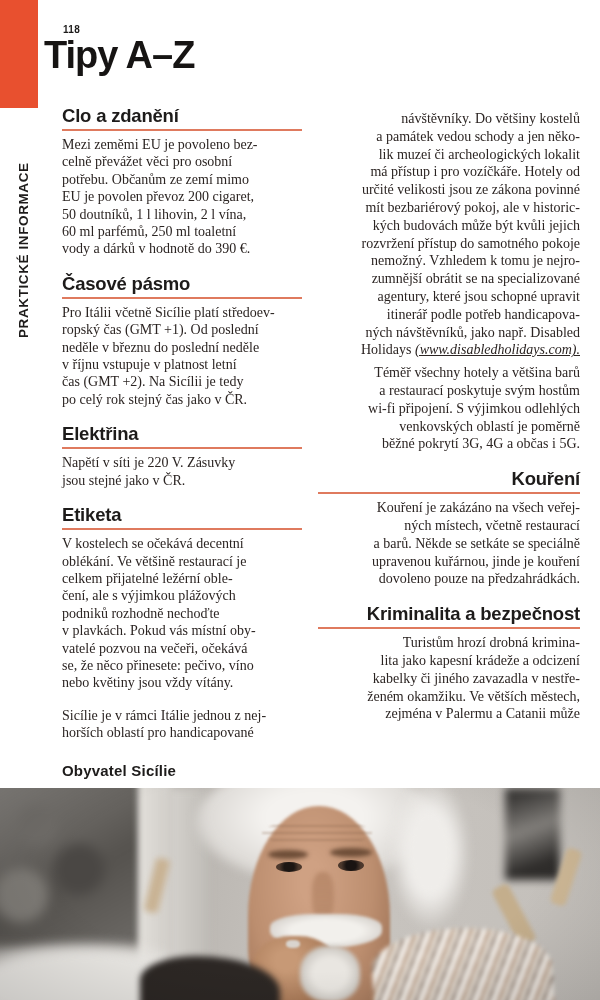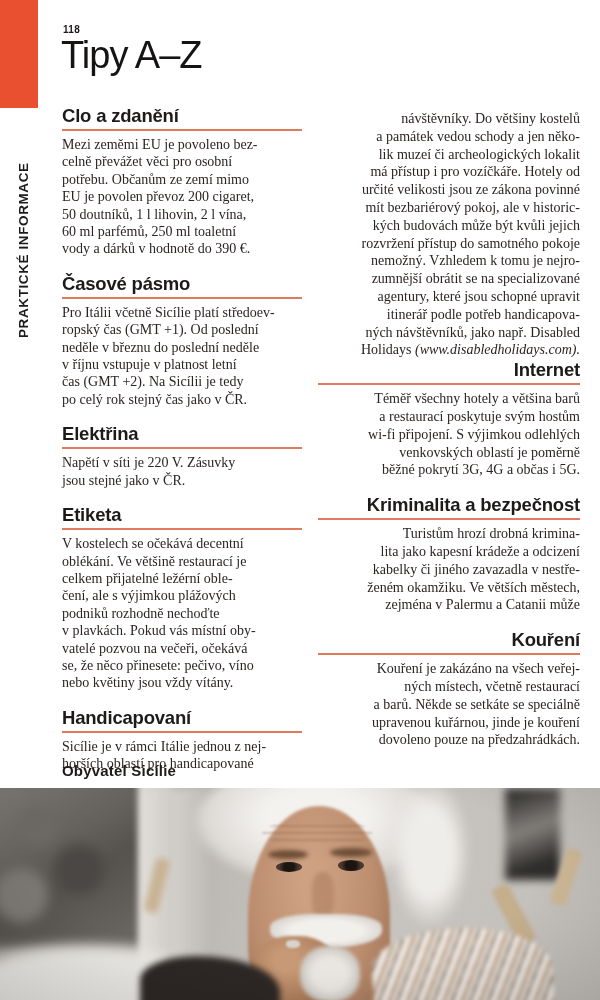--- a/index.html
+++ b/index.html
@@ -15,43 +15,43 @@
     position:absolute;left:16px;top:128px;height:210px;width:28px;
     writing-mode:vertical-rl;transform:rotate(180deg);
     font-weight:bold;font-size:13.5px;letter-spacing:.6px;color:#1d1b1a;
     white-space:nowrap;
   }
   .page-number{
     position:absolute;left:63px;top:24px;
     font-weight:bold;font-size:10px;color:#1d1b1a;letter-spacing:.3px;
   }
   .page-title{
-    position:absolute;left:61px;top:34px;
-    font-weight:normal;font-size:38px;letter-spacing:-1px;color:#161413;
+    position:absolute;left:44px;top:34px;
+    font-weight:bold;font-size:38px;letter-spacing:-1px;color:#161413;
   }
   
   .col{position:absolute;top:105px;}
   .col-left{left:62px;width:240px;}
   .col-right{left:318px;width:262px;top:108px;text-align:right;}
   .section{margin:0 0 15px 0;}
   .section h2{
     margin:0;padding:0 0 3px 0;
     font-size:18.5px;font-weight:bold;letter-spacing:-0.2px;color:#1d1b1a;
     border-bottom:2px solid #df7a5e;
     font-family:"Liberation Sans",sans-serif;line-height:21px;
   }
   .body-text{
     margin:5px 0 0 0;
     font-family:"Liberation Serif","DejaVu Serif",serif;
     font-size:14px;line-height:17.4px;color:#2b2422;
     white-space:pre;
   }
   .col-right .body-text{line-height:17.8px;}
   .continuation{margin-top:2px;}
-  .web-italic{font-style:italic;}
+  .web-italic{font-style:italic;text-decoration:underline;}
   .photo-caption{
     position:absolute;left:62px;top:762px;
     font-weight:bold;font-size:15px;color:#1d1b1a;letter-spacing:.2px;
   }
   
   .photo{
     position:absolute;left:0;top:788px;width:600px;height:212px;
     background:linear-gradient(100deg,#a8a4a0 0%,#b9b5b0 30%,#c8c4bf 55%,#c3bfba 100%);
     overflow:hidden;
   }
@@ -157,21 +157,20 @@
 oblékání. Ve většině restaurací je
 celkem přijatelné ležérní oble-
 čení, ale s výjimkou plážových
 podniků rozhodně nechoďte
 v plavkách. Pokud vás místní oby-
 vatelé pozvou na večeři, očekává
 se, že něco přinesete: pečivo, víno
 nebo květiny jsou vždy vítány.</p>
   </div>
   <div class="section">
-    <h2>Handicapovaní</h2>
     <p class="body-text">Sicílie je v rámci Itálie jednou z nej-
 horších oblastí pro handicapované</p>
   </div>
 </div>
 
 <div class="col col-right">
   <p class="body-text continuation"><span>návštěvníky. Do většiny kostelů
 a památek vedou schody a jen něko-
 lik muzeí či archeologických lokalit
 má přístup i pro vozíčkáře. Hotely od
@@ -179,42 +178,41 @@
 mít bezbariérový pokoj, ale v historic-
 kých budovách může být kvůli jejich
 rozvržení přístup do samotného pokoje
 nemožný. Vzhledem k tomu je nejro-
 zumnější obrátit se na specializované
 agentury, které jsou schopné upravit
 itinerář podle potřeb handicapova-
 ných návštěvníků, jako např. Disabled
 Holidays </span><span class="web-italic">(www.disabledholidays.com).</span></p>
   <div class="section">
-    <h2>Internet</h2>
     <p class="body-text">Téměř všechny hotely a většina barů
 a restaurací poskytuje svým hostům
 wi-fi připojení. S výjimkou odlehlých
 venkovských oblastí je poměrně
 běžné pokrytí 3G, 4G a občas i 5G.</p>
+  </div>
+  <div class="section">
+    <h2>Kouření</h2>
+    <p class="body-text">Kouření je zakázáno na všech veřej-
+ných místech, včetně restaurací
+a barů. Někde se setkáte se speciálně
+upravenou kuřárnou, jinde je kouření
+dovoleno pouze na předzahrádkách.</p>
   </div>
   <div class="section">
     <h2>Kriminalita a bezpečnost</h2>
     <p class="body-text">Turistům hrozí drobná krimina-
 lita jako kapesní krádeže a odcizení
 kabelky či jiného zavazadla v nestře-
 ženém okamžiku. Ve větších městech,
 zejména v Palermu a Catanii může</p>
-  </div>
-  <div class="section">
-    <h2>Kouření</h2>
-    <p class="body-text">Kouření je zakázáno na všech veřej-
-ných místech, včetně restaurací
-a barů. Někde se setkáte se speciálně
-upravenou kuřárnou, jinde je kouření
-dovoleno pouze na předzahrádkách.</p>
   </div>
 </div>
 
 <div class="photo-caption">Obyvatel Sicílie</div>
 
 <div class="photo">
   <div class="ph-frame-left"></div>
   <div class="ph-frame-edge"></div>
   <div class="ph-table"></div>
   <div class="ph-strip"></div>

